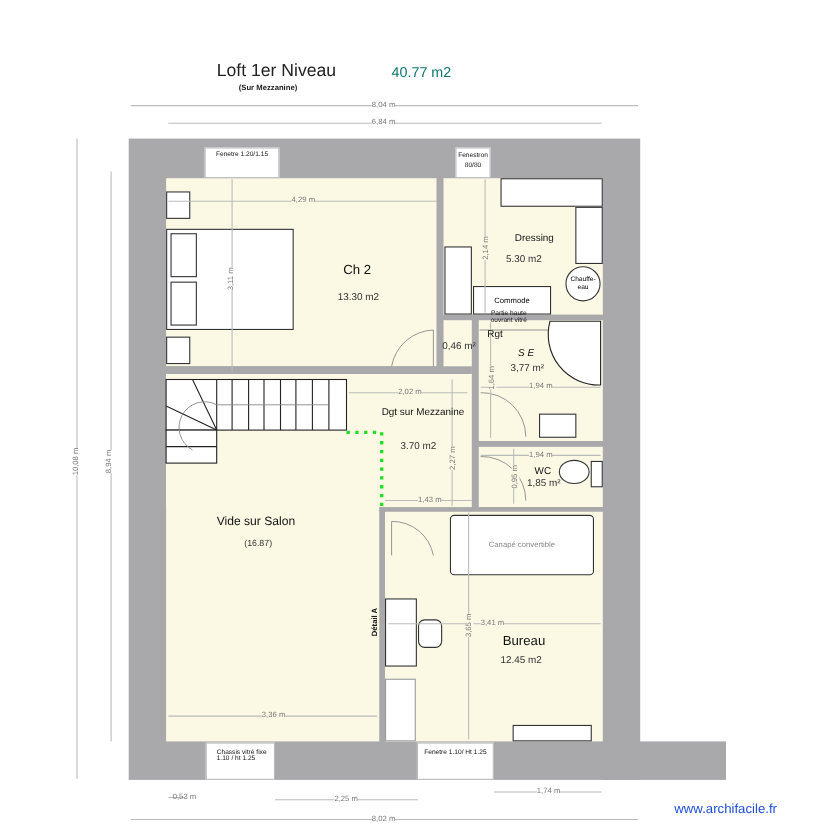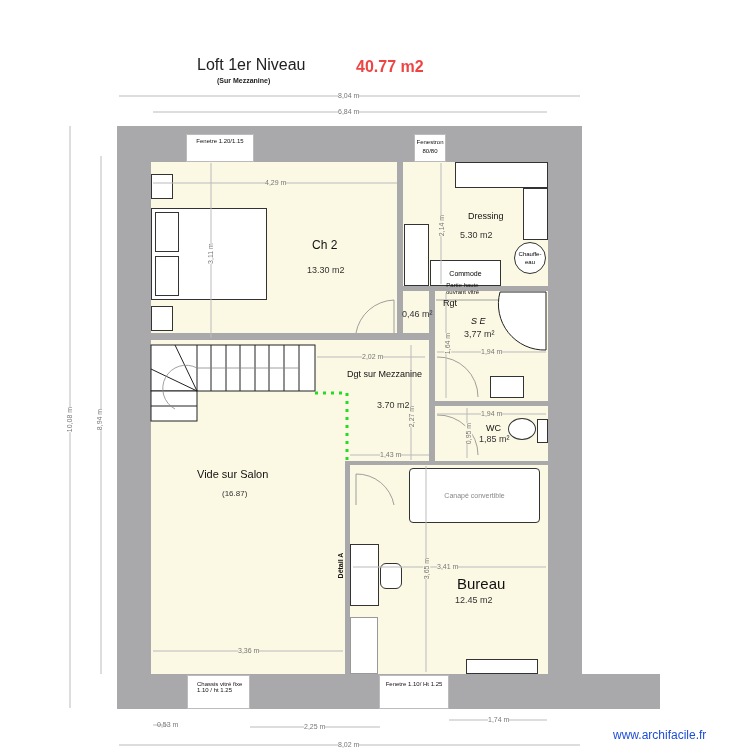--- a/index.html
+++ b/index.html
@@ -13,21 +13,21 @@
   .room-name { color:#111; font-size:11px; white-space:nowrap; }
   .room-area { color:#333; font-size:9px; white-space:nowrap; }
   .win { background:#fff; border:1px solid #bbb; box-sizing:border-box; font-size:6px; color:#111; text-align:center; }
   svg { position:absolute; left:0; top:0; }
 </style>
 </head>
 <body>
 
 <div class="abs" style="left:197px;top:56px;font-size:16px;color:#222;">Loft 1er Niveau</div>
 <div class="abs" style="left:217px;top:77px;font-size:7px;color:#222;font-weight:bold;">(Sur Mezzanine)</div>
-<div class="abs" style="left:356px;top:58px;font-size:16px;color:#ef4444;font-weight:bold;">40.77 m2</div>
+<div class="abs" style="left:356px;top:58px;font-size:13px;color:#0f766e;font-weight:normal;">40.77 m2</div>
 
 <div class="abs wall" style="left:117px;top:126px;width:465px;height:583px;"></div>
 <div class="abs wall" style="left:548px;top:674px;width:112px;height:35px;"></div>
 
 <div class="abs floor" style="left:151px;top:162px;width:246px;height:171px;"></div>
 <div class="abs floor" style="left:403px;top:162px;width:145px;height:125px;"></div>
 <div class="abs floor" style="left:403px;top:291px;width:26px;height:51px;"></div>
 <div class="abs floor" style="left:435px;top:291px;width:113px;height:110px;"></div>
 <div class="abs floor" style="left:435px;top:406px;width:113px;height:55px;"></div>
 <div class="abs floor" style="left:151px;top:340px;width:278px;height:122px;"></div>
@@ -172,23 +172,23 @@
 
 <div class="abs room-name" style="left:312px;top:238px;font-size:12px;">Ch 2</div>
 <div class="abs room-area" style="left:307px;top:265px;">13.30 m2</div>
 <div class="abs room-name" style="left:458px;top:211px;font-size:9px;padding-left:10px;">Dressing</div>
 <div class="abs room-area" style="left:460px;top:230px;">5.30 m2</div>
 <div class="abs room-name" style="left:407px;top:298px;font-size:9px;margin-left:36px;">Rgt</div>
 <div class="abs room-area" style="left:402px;top:309px;">0,46 m²</div>
 <div class="abs room-name" style="left:471px;top:316px;font-size:9px;font-style:italic;">S E</div>
 <div class="abs room-area" style="left:464px;top:329px;">3,77 m²</div>
 <div class="abs room-name" style="left:347px;top:369px;font-size:9px;">Dgt sur Mezzanine</div>
-<div class="abs room-area" style="left:377px;top:400px;">3.70 m2</div>
+<div class="abs room-area" style="left:364px;top:400px;">3.70 m2</div>
 <div class="abs room-name" style="left:486px;top:423px;font-size:9px;">WC</div>
 <div class="abs room-area" style="left:479px;top:434px;">1,85 m²</div>
 <div class="abs room-name" style="left:197px;top:468px;font-size:11px;">Vide sur Salon</div>
 <div class="abs room-area" style="left:222px;top:489px;font-size:8px;">(16.87)</div>
-<div class="abs room-name" style="left:457px;top:575px;font-size:15px;">Bureau</div>
+<div class="abs room-name" style="left:457px;top:575px;font-size:12px;">Bureau</div>
 <div class="abs room-area" style="left:455px;top:595px;">12.45 m2</div>
 
 <div class="abs" style="left:328px;top:562px;transform:rotate(-90deg);font-size:7px;font-weight:bold;color:#111;white-space:nowrap;">Détail A</div>
 
 <div class="abs" style="left:613px;top:728px;font-size:12px;color:#1d4ed8;">www.archifacile.fr</div>
 
 </body></html>

